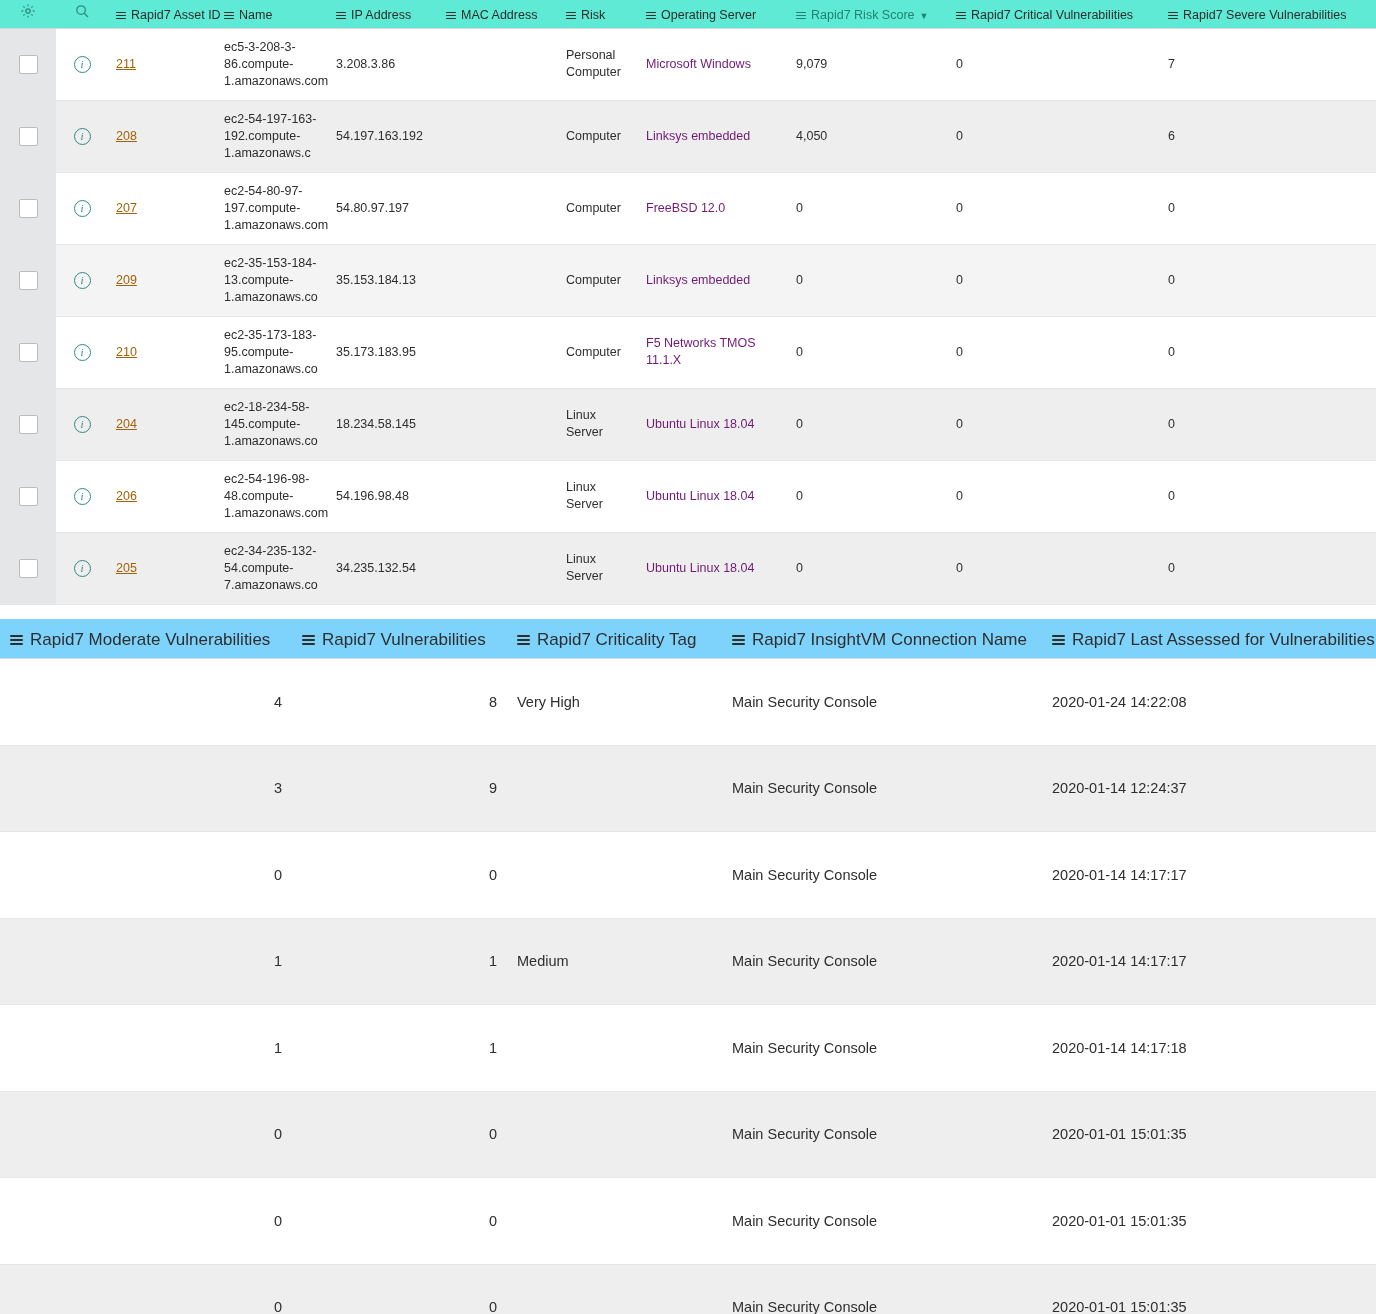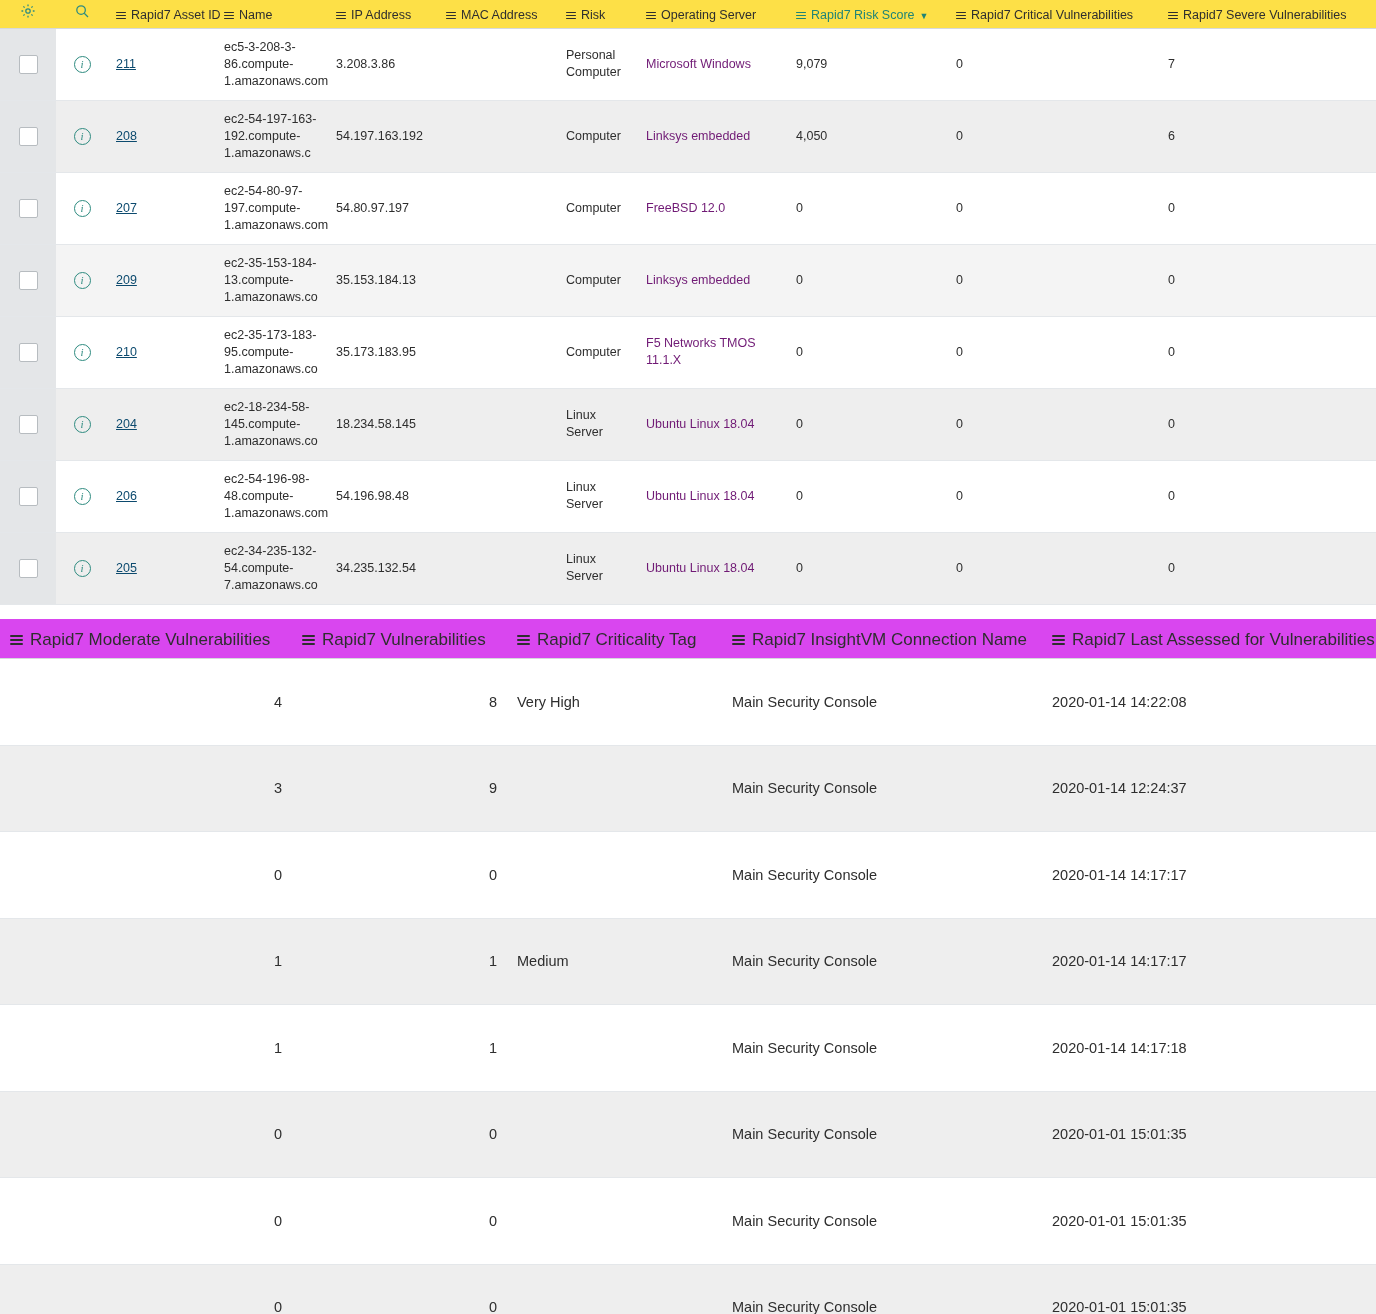--- a/index.html
+++ b/index.html
@@ -14,21 +14,21 @@
 
   
   .grid-a { width: 1376px; border-collapse: collapse; table-layout: fixed; }
   .grid-a thead th {
     height: 28px;
     padding: 0 8px 6px 8px;
     vertical-align: bottom;
     font-size: 12.5px;
     font-weight: 400;
     color: #2e2e2e;
-    background: #fde047;
+    background: #5eead4;
     border-bottom: 1px solid #d5d9dc;
     white-space: nowrap;
     text-align: left;
   }
   .grid-a thead th.num { text-align: left; }
   .grid-a thead th.ctr { text-align: center; }
   .grid-a thead th.sorted { color: #1f8476; }
 
   .hamb {
     display: inline-block;
@@ -65,21 +65,21 @@
   .cell-chk { background: #e4e6e8; width: 56px; padding: 0 !important; text-align: center; }
   .chkbox {
     width: 19px; height: 19px; border: 1px solid #b7bcc0;
     background: #fff; border-radius: 2px; display: inline-block; vertical-align: middle;
   }
   .info-ic {
     width: 17px; height: 17px; border: 1.3px solid #2e8b80; border-radius: 50%;
     color: #2e8b80; display: inline-block; font-size: 11px; line-height: 15px;
     font-family: "Liberation Serif", serif; font-style: italic; text-align: center;
   }
-  .idlink { color: #0c4a6e; text-decoration: underline; }
+  .idlink { color: #a16207; text-decoration: underline; }
   .oslink { color: #701a75; text-decoration: none; }
 
   .col-chk { width: 56px; }
   .col-info { width: 52px; }
   .col-id   { width: 108px; }
   .col-name { width: 112px; }
   .col-ip   { width: 110px; }
   .col-mac  { width: 120px; }
   .col-class{ width: 80px; }
   .col-os   { width: 150px; }
@@ -89,21 +89,21 @@
 
   
   .grid-b { width: 1376px; border-collapse: collapse; table-layout: fixed; margin-top: 14px; }
   .grid-b thead th {
     height: 40px;
     padding: 0 10px 8px 10px;
     vertical-align: bottom;
     font-size: 17px;
     font-weight: 400;
     color: #2e2e2e;
-    background: #d946ef;
+    background: #7dd3fc;
     border-bottom: 1px solid #d5d9dc;
     white-space: nowrap;
     text-align: left;
   }
   .grid-b thead th .hamb { width: 13px; height: 10px; margin-right: 7px; vertical-align: 0px; }
   .grid-b thead th .hamb::before { top: 0; height: 2px; }
   .grid-b thead th .hamb i { top: 4px; height: 2px; }
   .grid-b thead th .hamb::after { top: 8px; height: 2px; }
 
   .grid-b tbody tr { height: 86.5px; border-bottom: 1px solid #e4e7ea; }
@@ -293,21 +293,21 @@
       <th><span class="hamb"><i></i></span><span>Rapid7 InsightVM Connection Name</span></th>
       <th><span class="hamb"><i></i></span><span>Rapid7 Last Assessed for Vulnerabilities</span></th>
     </tr>
   </thead>
   <tbody>
     <tr class="odd">
         <td class="num">4</td>
         <td class="num">8</td>
         <td>Very High</td>
         <td>Main Security Console</td>
-        <td>2020-01-14 14:22:08</td>
+        <td>2020-01-24 14:22:08</td>
       </tr>
     <tr class="even">
         <td class="num">3</td>
         <td class="num">9</td>
         <td></td>
         <td>Main Security Console</td>
         <td>2020-01-14 12:24:37</td>
       </tr>
     <tr class="odd">
         <td class="num">0</td>

